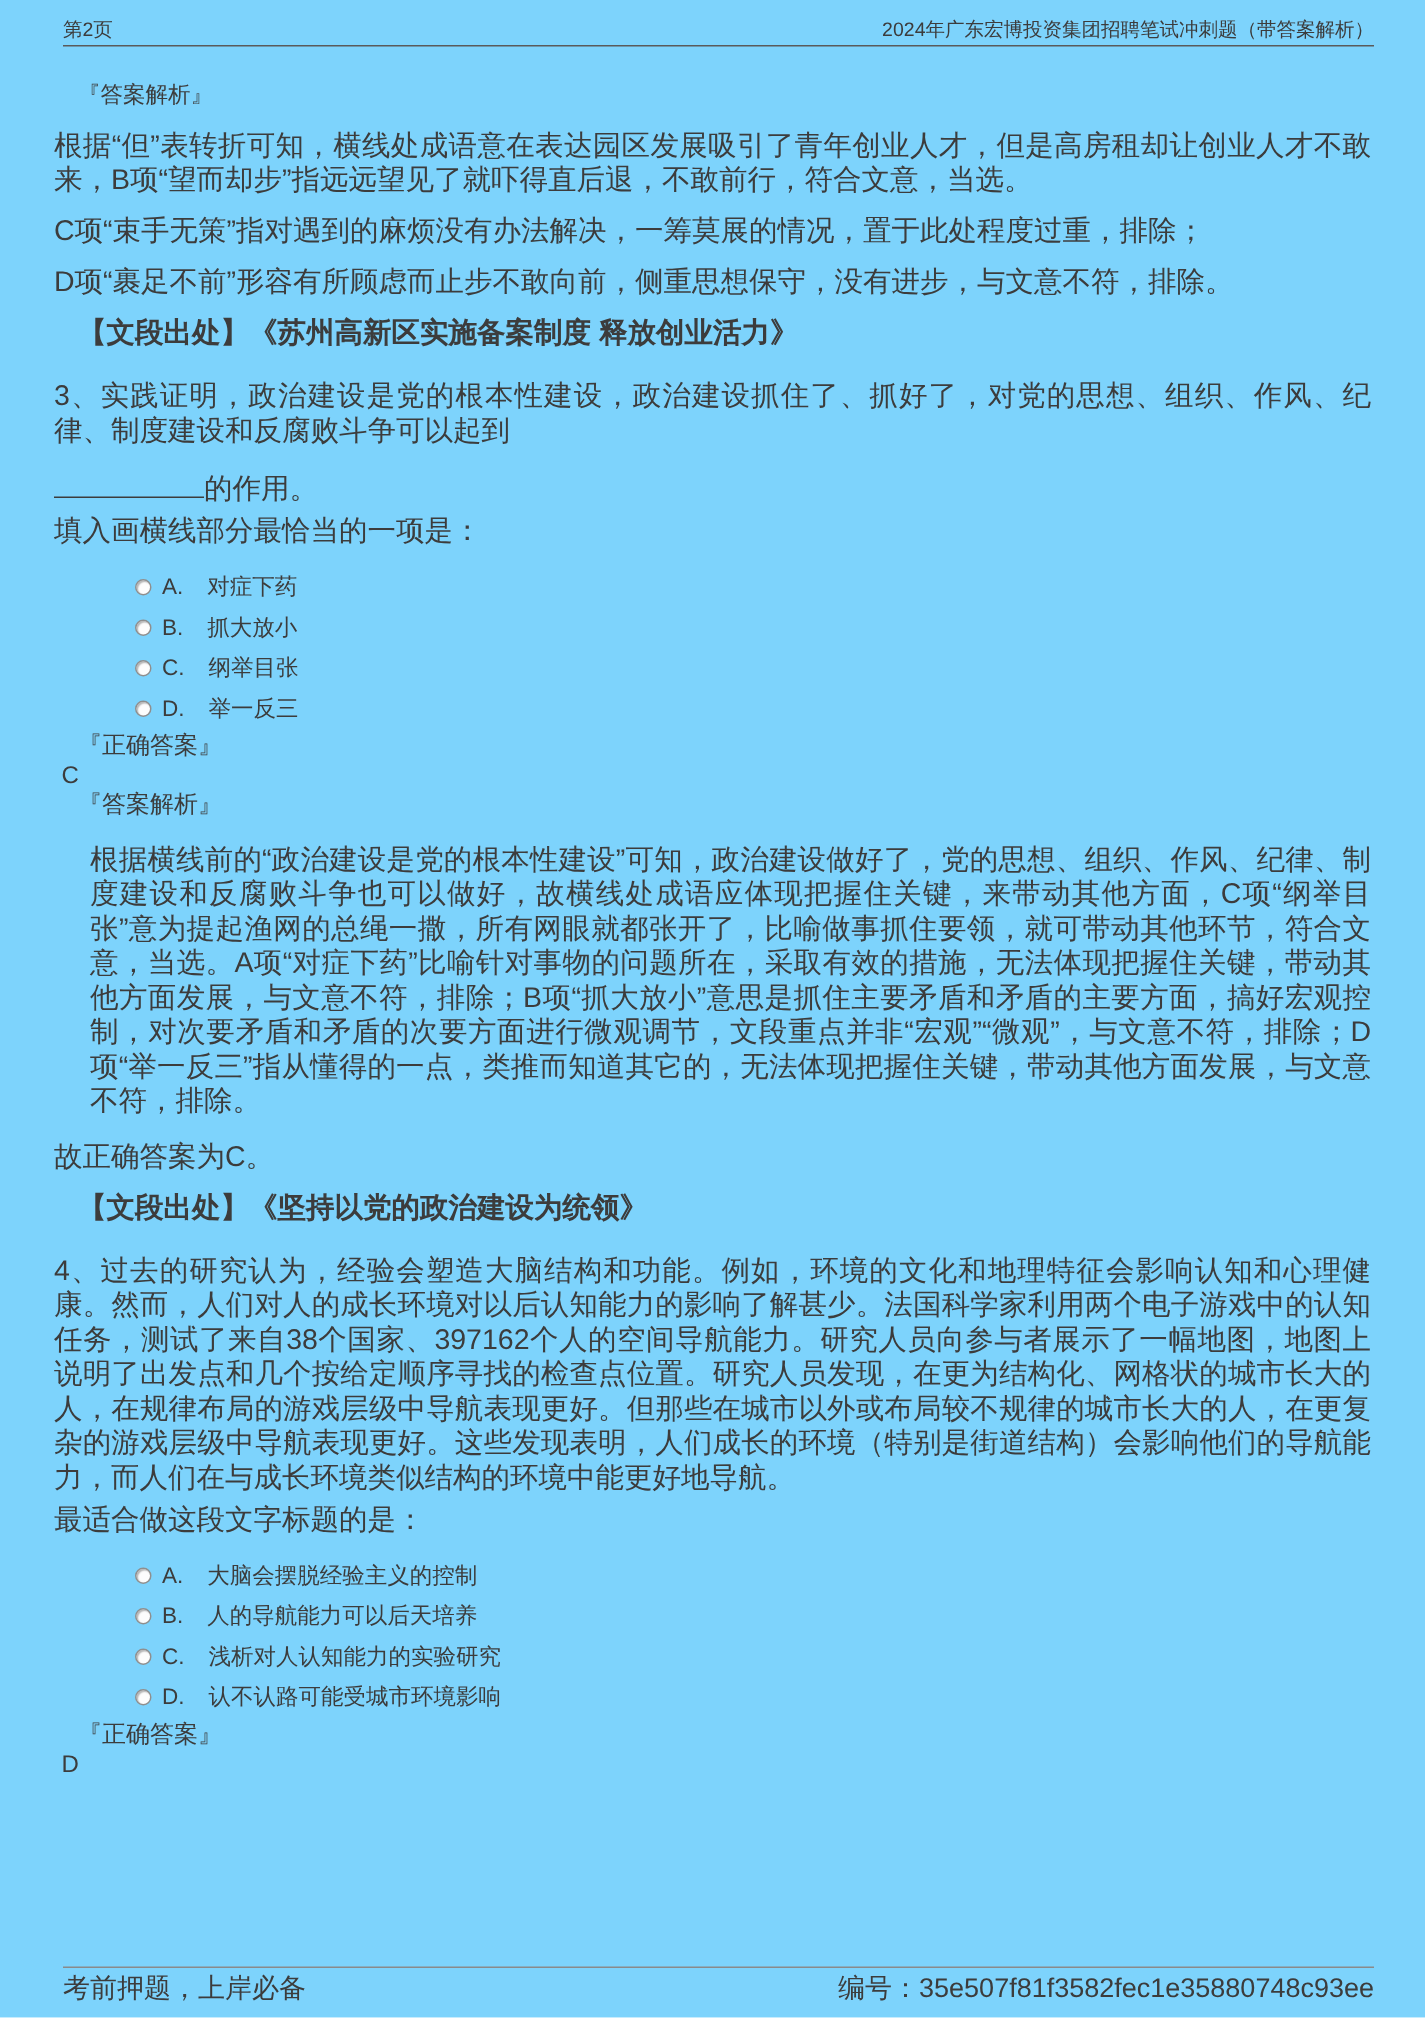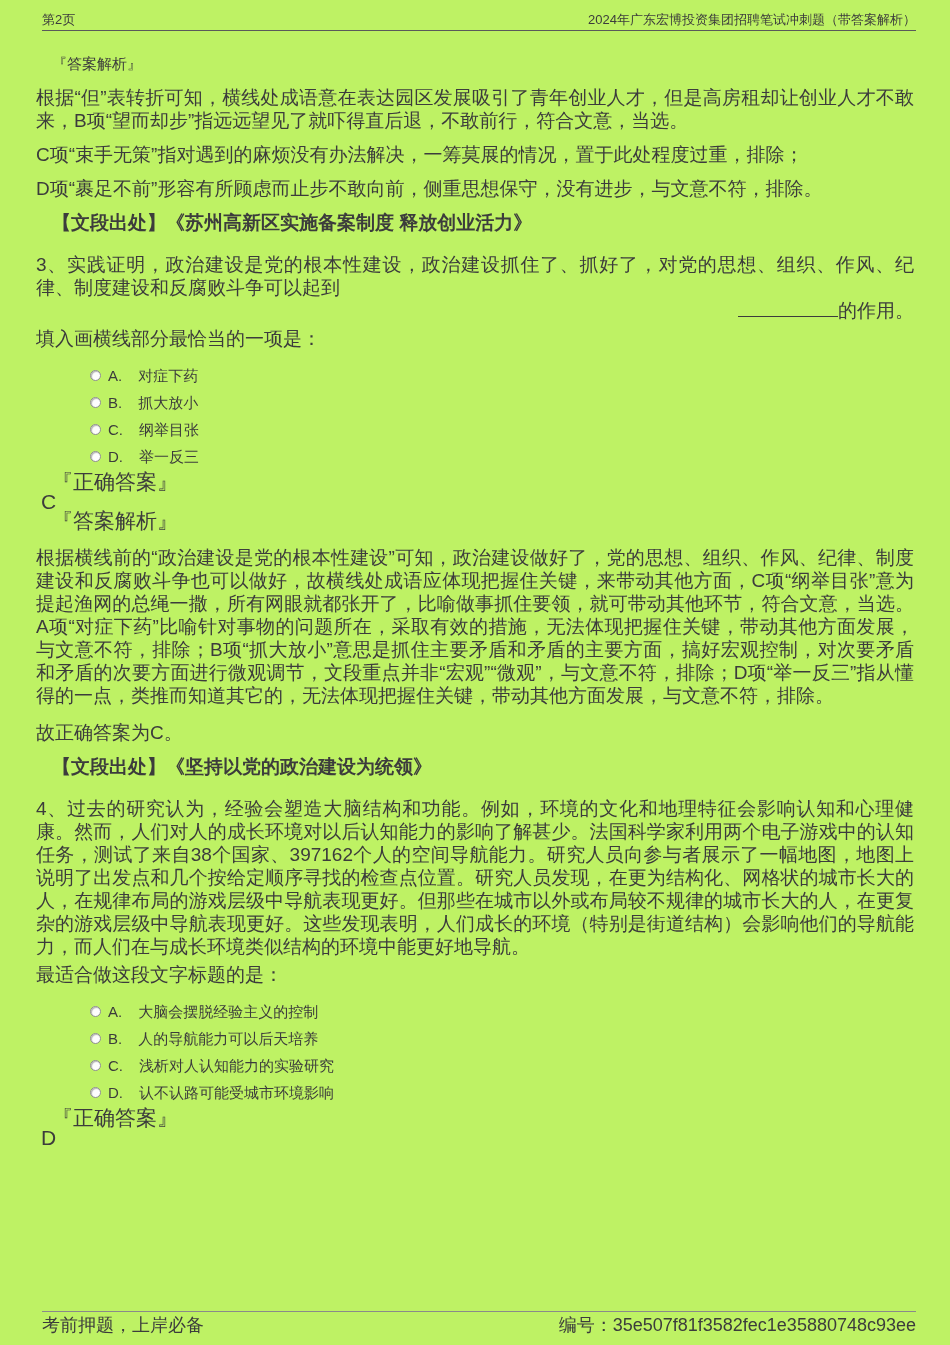--- a/index.html
+++ b/index.html
@@ -5,21 +5,21 @@
   * { margin:0; padding:0; box-sizing:border-box; }
   html,body { background:#ffffff; }
   body {
     width:950px; height:1345px;
     font-family:"Liberation Sans","DejaVu Sans",sans-serif;
     color:#3c3c3c;
   }
   .page {
     position:relative;
     width:950px; height:1345px;
-    background:#bef264;
+    background:#7dd3fc;
     overflow:hidden;
   }
 
   
   .header {
     position:absolute; top:0; left:42px; right:34px;
     height:31px;
     border-bottom:1px solid #5a5a5a;
     display:flex; justify-content:space-between; align-items:flex-end;
     padding-bottom:3px;
@@ -43,21 +43,21 @@
     font-size:19px; line-height:23px;
     margin-top:11px;
   }
   .j { text-align:justify; }
   .sec-label {
     margin-top:21px; margin-left:16px;
     font-size:15px; line-height:23px;
   }
   .source { margin-left:16px;font-weight:bold; }
   .q-stem  { margin-top:19px; }
-  .stem-line2 { margin-top:0;text-align:right; }
+  .stem-line2 { margin-top:16px; }
   .prompt  { margin-top:5px; }
 
   .blank {
     display:inline-block;
     width:100px; height:1px;
     border-bottom:1px solid #3c3c3c;
   }
 
   .options { margin-top:14px; }
   .option {
@@ -71,25 +71,25 @@
     flex:none;
     width:11px; height:11px;
     border:1px solid #8f8f8f;
     border-radius:50%;
     background:#fdfdfd;
     box-shadow:inset 1px 1px 1px rgba(0,0,0,0.28);
     margin-right:7px;
   }
   .opt-label { margin-right:16px; }
 
-  .ans-block { margin-top:3px; font-size:21px; }
+  .ans-block { margin-top:3px; font-size:16px; }
   .ans-block .lbl { margin-left:16px; line-height:20px; }
   .ans-block .val { margin-left:5px;  line-height:19px; }
 
-  .analysis-body { margin-top:15px; }
+  .analysis-body { margin-top:15px;margin-left:24px; }
   .conclusion { margin-top:14px; }
 </style>
 </head>
 <body>
 
 <div class="page">
 
   <div class="header">
     <span>第2页</span>
     <span>2024年广东宏博投资集团招聘笔试冲刺题（带答案解析）</span>

